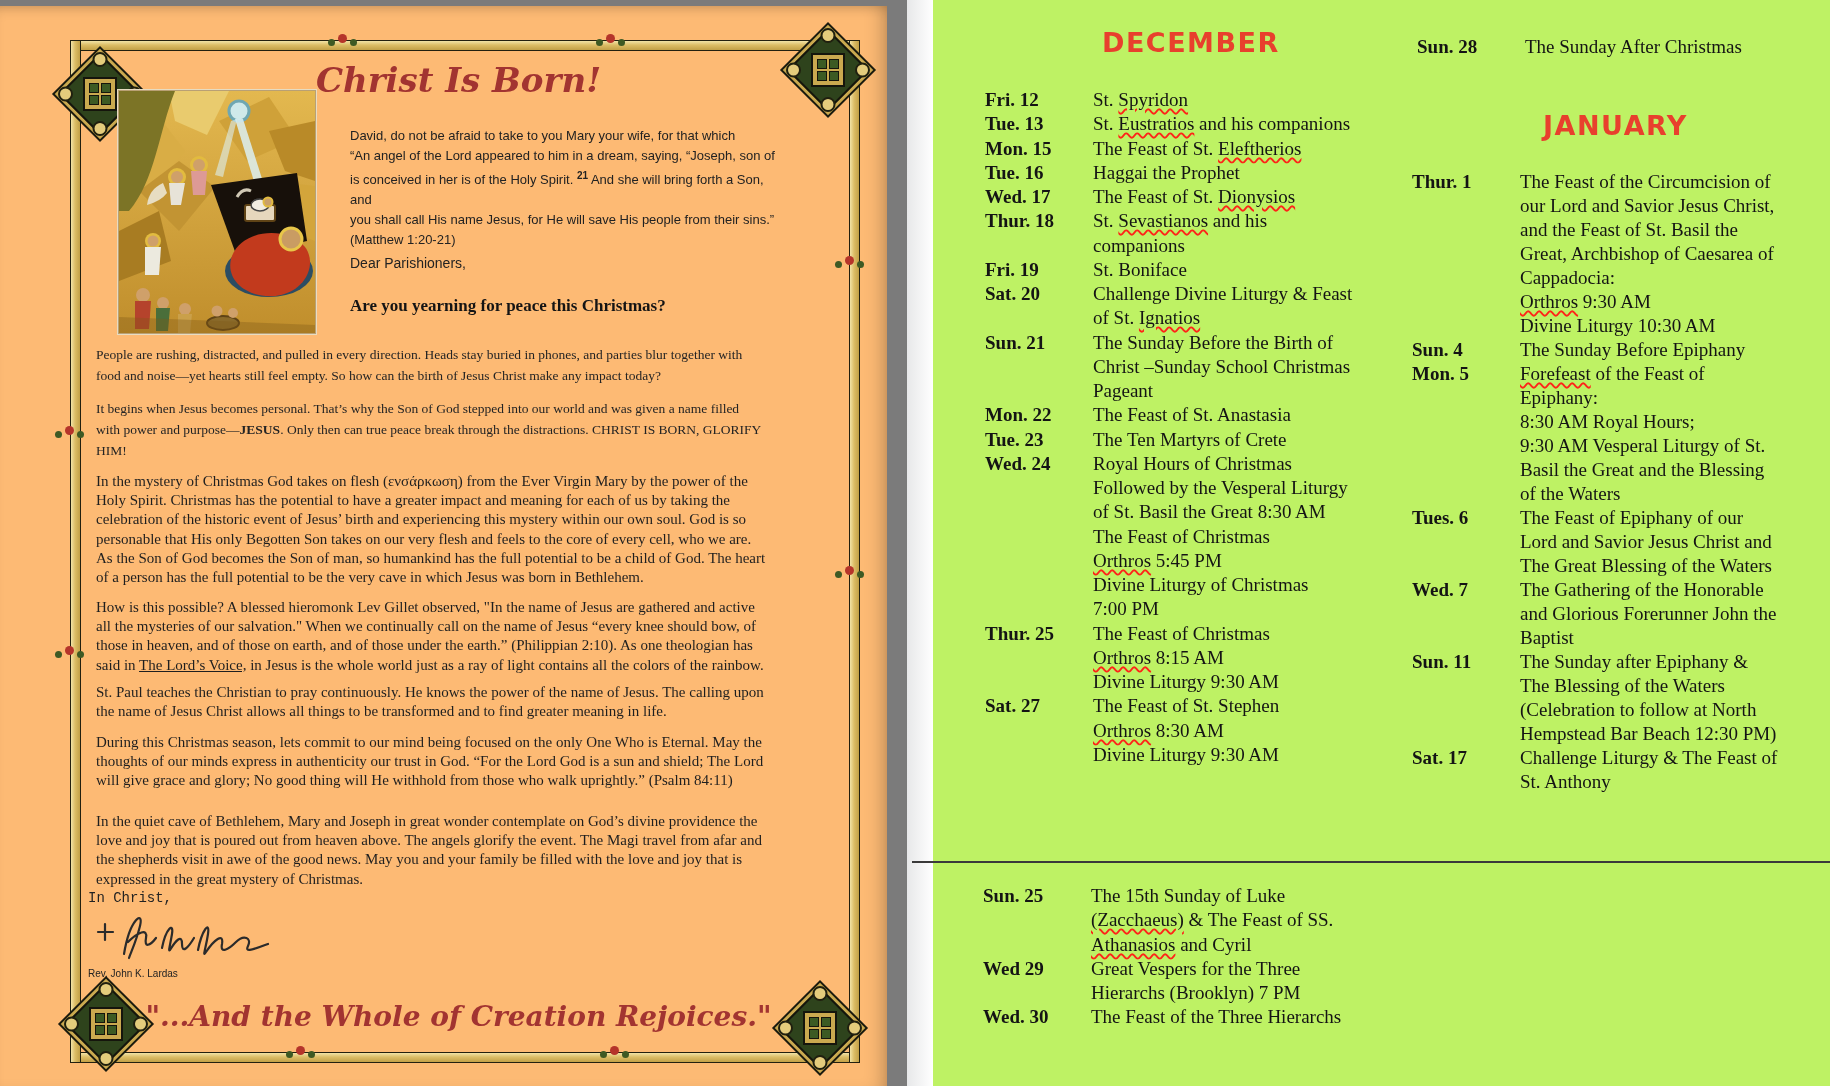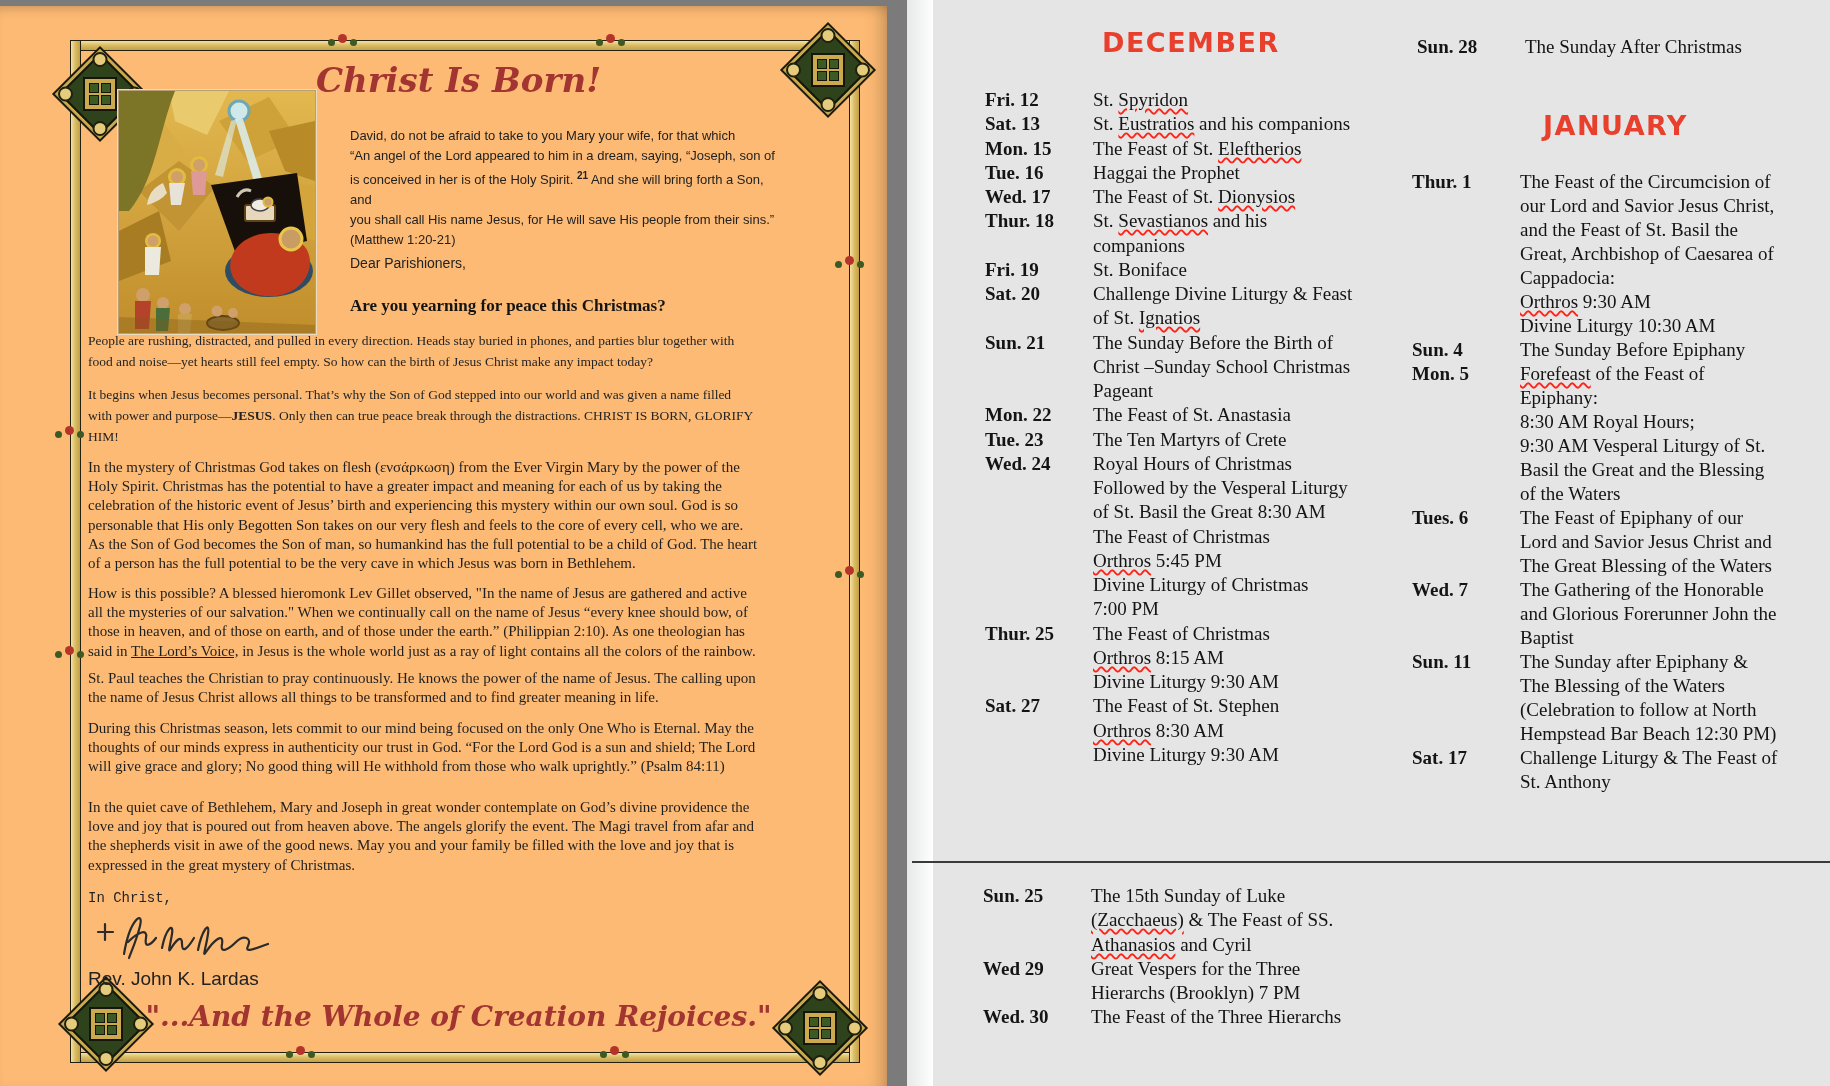--- a/index.html
+++ b/index.html
@@ -1,21 +1,21 @@
 <!DOCTYPE html>
 <html><head>
 <meta charset="utf-8">
 <style>
   html,body{margin:0;padding:0;}
   body{
     width:1830px;height:1086px;overflow:hidden;position:relative;
     background:#7b7b7b;
     font-family:"Liberation Serif",serif;
   }
-  .page{position:absolute;background:#e5e5e5;}
+  .page{position:absolute;background:#bef264;}
   .page-left{
     left:0;top:6px;width:887px;height:1080px;background:#fdba74;
     box-shadow:inset -16px 0 20px -14px rgba(0,0,0,.3), inset 0 10px 14px -10px rgba(0,0,0,.25);
   }
   .page-right{left:907px;top:0;width:923px;height:1086px;}
   .page-right .edge{position:absolute;left:0;top:0;bottom:0;width:26px;
     background:linear-gradient(90deg,#e7e8e9,#ffffff);}
 
   
   .bar{position:absolute;border:1px solid #23200f;
@@ -46,29 +46,29 @@
     color:#a23431;font-size:34px;margin:0;}
   .nativity{position:absolute;left:118px;top:84px;width:196px;height:242px;
     border:1px solid #b9a074;box-shadow:0 0 0 1px #e7dcc2;}
   .quote{position:absolute;left:350px;top:120px;width:430px;
     font-family:"Liberation Sans",sans-serif;font-size:13px;line-height:20px;color:#222;}
   .quote sup{font-weight:bold;font-size:10px;}
   .salutation{position:absolute;left:350px;top:249px;
     font-family:"Liberation Sans",sans-serif;font-size:14px;color:#222;}
   .question{position:absolute;left:350px;top:290px;
     font-family:"Liberation Serif",serif;font-weight:bold;font-size:17px;color:#141414;}
-  .lp{position:absolute;left:88px;width:670px;color:#242424;}
+  .lp{position:absolute;left:96px;width:670px;color:#242424;margin-top:14px;}
   .p-serif{font-family:"Liberation Serif",serif;font-size:13.5px;line-height:21px;}
   .p-sans{font-family:Liberation Serif, serif;font-size:15px;line-height:19.2px;color:#1f1f1f;}
   .ul{text-decoration:underline;}
   .closing{position:absolute;left:88px;top:884px;
     font-family:Liberation Mono, monospace;font-size:14px;color:#222;}
   .signature{position:absolute;left:92px;top:898px;}
   .signer{position:absolute;left:88px;top:962px;
-    font-family:"Liberation Sans",sans-serif;font-size:19px;color:#222;}
+    font-family:"Liberation Sans",sans-serif;font-size:10px;color:#222;}
   .footer-quote{position:absolute;left:70px;right:40px;top:994px;text-align:center;
     font-family:"DejaVu Serif",serif;font-weight:bold;font-style:italic;
     color:#a23431;font-size:28px;}
 
   
   .month-label{position:absolute;font-family:"DejaVu Sans",sans-serif;font-weight:bold;
     font-size:27px;letter-spacing:1.5px;color:#e8402d;}
   .month-label.dec{left:195px;top:27px;}
   .month-label.jan{left:636px;top:110px;}
   .cal-col{position:absolute;font-family:"Liberation Serif",serif;font-size:19px;color:#141414;}
@@ -255,21 +255,21 @@
   <div class="month-label jan">JANUARY</div>
 
   <div class="cal-col" id="dec-col">
       <div class="cal-row">
         <div class="cal-day">Fri. 12</div>
         <div class="cal-text">
           <div>St. <span class="misspell">Spyridon</span></div>
         </div>
       </div>
       <div class="cal-row">
-        <div class="cal-day">Sat. 13</div>
+        <div class="cal-day">Tue. 13</div>
         <div class="cal-text">
           <div>St. <span class="misspell">Eustratios</span> and his companions</div>
         </div>
       </div>
       <div class="cal-row">
         <div class="cal-day">Mon. 15</div>
         <div class="cal-text">
           <div>The Feast of St. <span class="misspell">Eleftherios</span></div>
         </div>
       </div>

